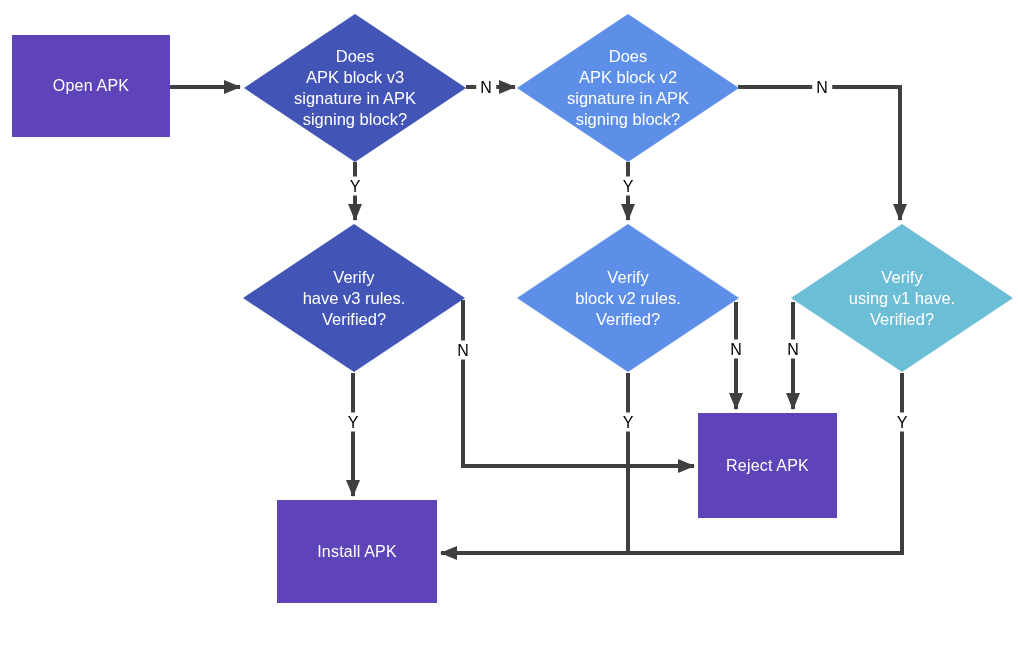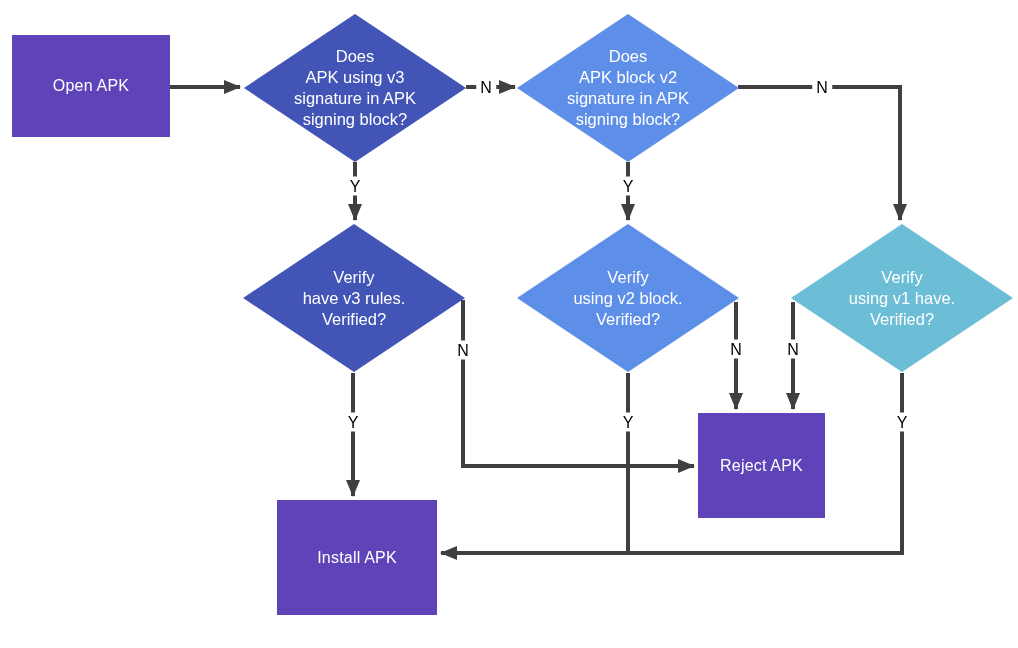--- a/index.html
+++ b/index.html
@@ -69,21 +69,21 @@
     <path class="edge" d="M902 373 L902 553 L441 553" marker-end="url(#arw)"></path>
   </svg>
 
   <div class="node rect process" style="left:12px;top:35px;width:158px;height:102px;">
     <span>Open APK</span>
   </div>
 
   <div class="node diamond v3" style="left:244px;top:14px;">
     <div>
       <span class="dline">Does</span>
-      <span class="dline">APK using v3</span>
+      <span class="dline">APK block v3</span>
       <span class="dline">signature in APK</span>
       <span class="dline">signing block?</span>
     </div>
   </div>
 
   <div class="node diamond v2" style="left:517px;top:14px;">
     <div>
       <span class="dline">Does</span>
       <span class="dline">APK block v2</span>
       <span class="dline">signature in APK</span>
@@ -95,38 +95,38 @@
     <div>
       <span class="dline">Verify</span>
       <span class="dline">have v3 rules.</span>
       <span class="dline">Verified?</span>
     </div>
   </div>
 
   <div class="node diamond v2" style="left:517px;top:224px;">
     <div>
       <span class="dline">Verify</span>
-      <span class="dline">using v2 block.</span>
+      <span class="dline">block v2 rules.</span>
       <span class="dline">Verified?</span>
     </div>
   </div>
 
   <div class="node diamond v1" style="left:791px;top:224px;">
     <div>
       <span class="dline">Verify</span>
       <span class="dline">using v1 have.</span>
       <span class="dline">Verified?</span>
     </div>
   </div>
 
-  <div class="node rect process" style="left:698px;top:413px;width:127px;height:105px;">
+  <div class="node rect process" style="left:698px;top:413px;width:139px;height:105px;">
     <span>Reject APK</span>
   </div>
 
-  <div class="node rect process" style="left:277px;top:500px;width:160px;height:115px;">
+  <div class="node rect process" style="left:277px;top:500px;width:160px;height:103px;">
     <span>Install APK</span>
   </div>
 
   <span class="elabel" style="left:486px;top:87px;">N</span>
   <span class="elabel" style="left:822px;top:87px;">N</span>
   <span class="elabel" style="left:355px;top:186px;">Y</span>
   <span class="elabel" style="left:628px;top:186px;">Y</span>
   <span class="elabel" style="left:463px;top:350px;">N</span>
   <span class="elabel" style="left:736px;top:349px;">N</span>
   <span class="elabel" style="left:793px;top:349px;">N</span>

